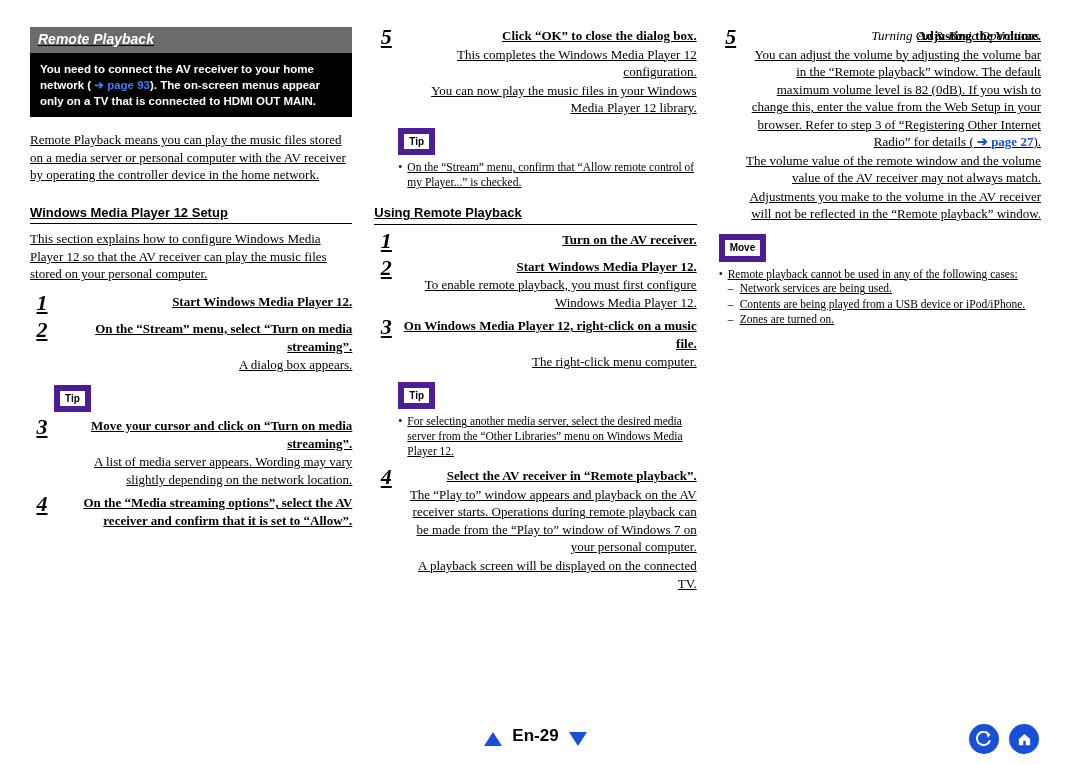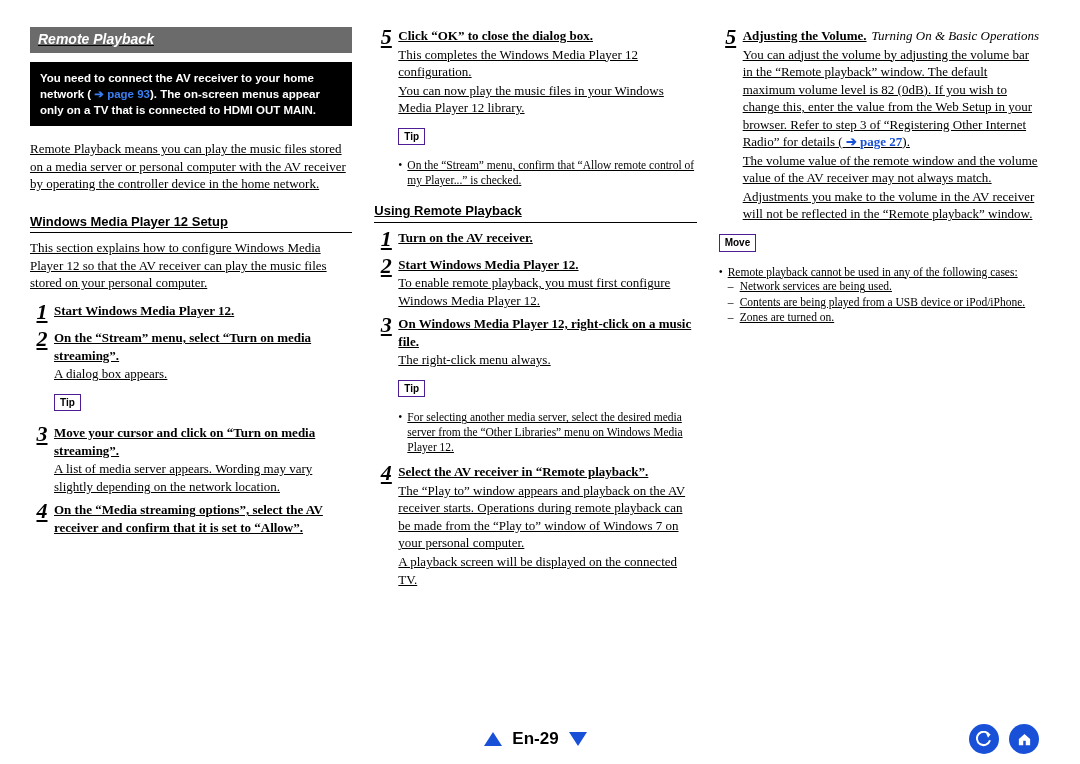--- a/index.html
+++ b/index.html
@@ -1,40 +1,40 @@
 <!DOCTYPE html>
 <html><head>
 <meta charset="utf-8">
 <style>
   * { box-sizing: border-box; margin: 0; padding: 0; }
   html, body { width: 1080px; height: 764px; background: #fff; font-family: "Times New Roman", Times, serif; color: #000; }
   .page { position: relative; width: 1071px; height: 764px; padding: 9px 30px 0 30px; text-decoration: underline; }
   .header-line { position: absolute; top: 28px; right: 32px; font-style: italic; font-family: "Times New Roman", serif; font-size: 13px; }
   .columns { display: flex; gap: 22px; margin-top: 18px; }
   .col { width: 326px; font-size: 12.4px; line-height: 1.35; }
-  .section-bar { background: #6b6b6b; color: #fff; font-family: Arial, Helvetica, sans-serif; font-weight: bold; font-style: italic; font-size: 14px; padding: 3px 8px 4px 8px; margin-bottom: 9px; }
+  .section-bar { background: #6b6b6b; color: #fff; font-family: Arial, Helvetica, sans-serif; font-weight: bold; font-style: italic; font-size: 14px; padding: 3px 8px 4px 8px; }
   .black-box { background: #000; color: #fff; font-family: Arial, Helvetica, sans-serif; font-weight: bold; font-size: 11.5px; padding: 8px 10px; line-height: 1.4; margin-bottom: 14px; }
   .black-box .link { color: #3a7ff2; }
   .para { font-family: "Times New Roman", serif; font-size: 13px; margin-bottom: 20px; }
   .subhead { font-family: Arial, Helvetica, sans-serif; font-weight: bold; font-size: 13px; margin-top: 0; border-bottom: 1.5px solid #000; padding-bottom: 2px; margin-bottom: 6px; }
   .sub-desc { font-family: "Times New Roman", serif; font-size: 13px; margin-bottom: 10px; }
   .step { display: flex; margin-bottom: 6px; }
   .step-num { font-family: "Times New Roman", serif; font-weight: bold; font-style: italic; font-size: 22px; width: 24px; flex: none; line-height: 1; margin-top: -1px; text-align: center; }
-  .step-body { flex: 1; }
+  .step-body { flex: 1; text-align: right; }
   .step-title { font-family: "Times New Roman", serif; font-weight: bold; font-size: 13px; }
   .step-desc { font-family: "Times New Roman", serif; font-size: 13px; margin-top: 1px; }
-  .tip-label, .note-label { display: inline-block; border: 1px solid #4c1d95; font-family: Arial, Helvetica, sans-serif; font-weight: bold; font-size: 10px; padding: 1px 5px; margin: 5px 0 13px 0; }
+  .tip-label, .note-label { display: inline-block; border: 6px solid #4c1d95; font-family: Arial, Helvetica, sans-serif; font-weight: bold; font-size: 10px; padding: 1px 5px; margin: 5px 0 5px 0; }
   .tip-list, .note-list { margin-left: 0; margin-bottom: 8px; }
   .tip-list li, .note-list li { font-family: "Times New Roman", serif; font-size: 11.5px; list-style: none; position: relative; padding-left: 9px; line-height: 1.3; }
   .tip-list li::before, .note-list li::before { content: "•"; position: absolute; left: 0; }
   .dash-list li { font-size: 11.5px; list-style: none; position: relative; padding-left: 12px; line-height: 1.35; }
   .dash-list li::before { content: "–"; position: absolute; left: 0; }
   .arrow-ref { color: #1850d8; font-weight: bold; }
   .footer { position: absolute; left: 0; right: 0; bottom: 14px; text-align: center; }
-  .pg { font-family: Arial, Helvetica, sans-serif; font-weight: bold; font-size: 17px; display: inline-flex; align-items: center; gap: 10px; }
+  .pg { font-family: Arial, Helvetica, sans-serif; font-weight: bold; font-size: 17px; display: inline-flex; align-items: flex-end; gap: 10px; }
   .tri { display: inline-block; width: 0; height: 0; }
   .tri-up { border-left: 9px solid transparent; border-right: 9px solid transparent; border-bottom: 14px solid #1850d8; }
   .tri-down { border-left: 9px solid transparent; border-right: 9px solid transparent; border-top: 14px solid #1850d8; }
   .nav-icons { position: absolute; right: 32px; bottom: 10px; display: flex; gap: 10px; }
   .round-btn { width: 30px; height: 30px; border-radius: 50%; background: #1850d8; display: flex; align-items: center; justify-content: center; }
   .back-arrow { width: 16px; height: 16px; }
   .home-icon { width: 15px; height: 15px; }
   .step-body-inset { padding-left: 24px; }
 </style>
 </head>
@@ -126,21 +126,21 @@
       <div class="step-body">
         <div class="step-title">Start Windows Media Player 12.</div>
         <div class="step-desc">To enable remote playback, you must first configure Windows Media Player 12.</div>
       </div>
     </div>
 
     <div class="step">
       <div class="step-num">3</div>
       <div class="step-body">
         <div class="step-title">On Windows Media Player 12, right-click on a music file.</div>
-        <div class="step-desc">The right-click menu always.</div>
+        <div class="step-desc">The right-click menu computer.</div>
       </div>
     </div>
 
     <div class="step-body-inset">
       <div class="tip-label">Tip</div>
       <ul class="tip-list">
         <li>For selecting another media server, select the desired media server from the “Other Libraries” menu on Windows Media Player 12.</li>
       </ul>
     </div>
 

